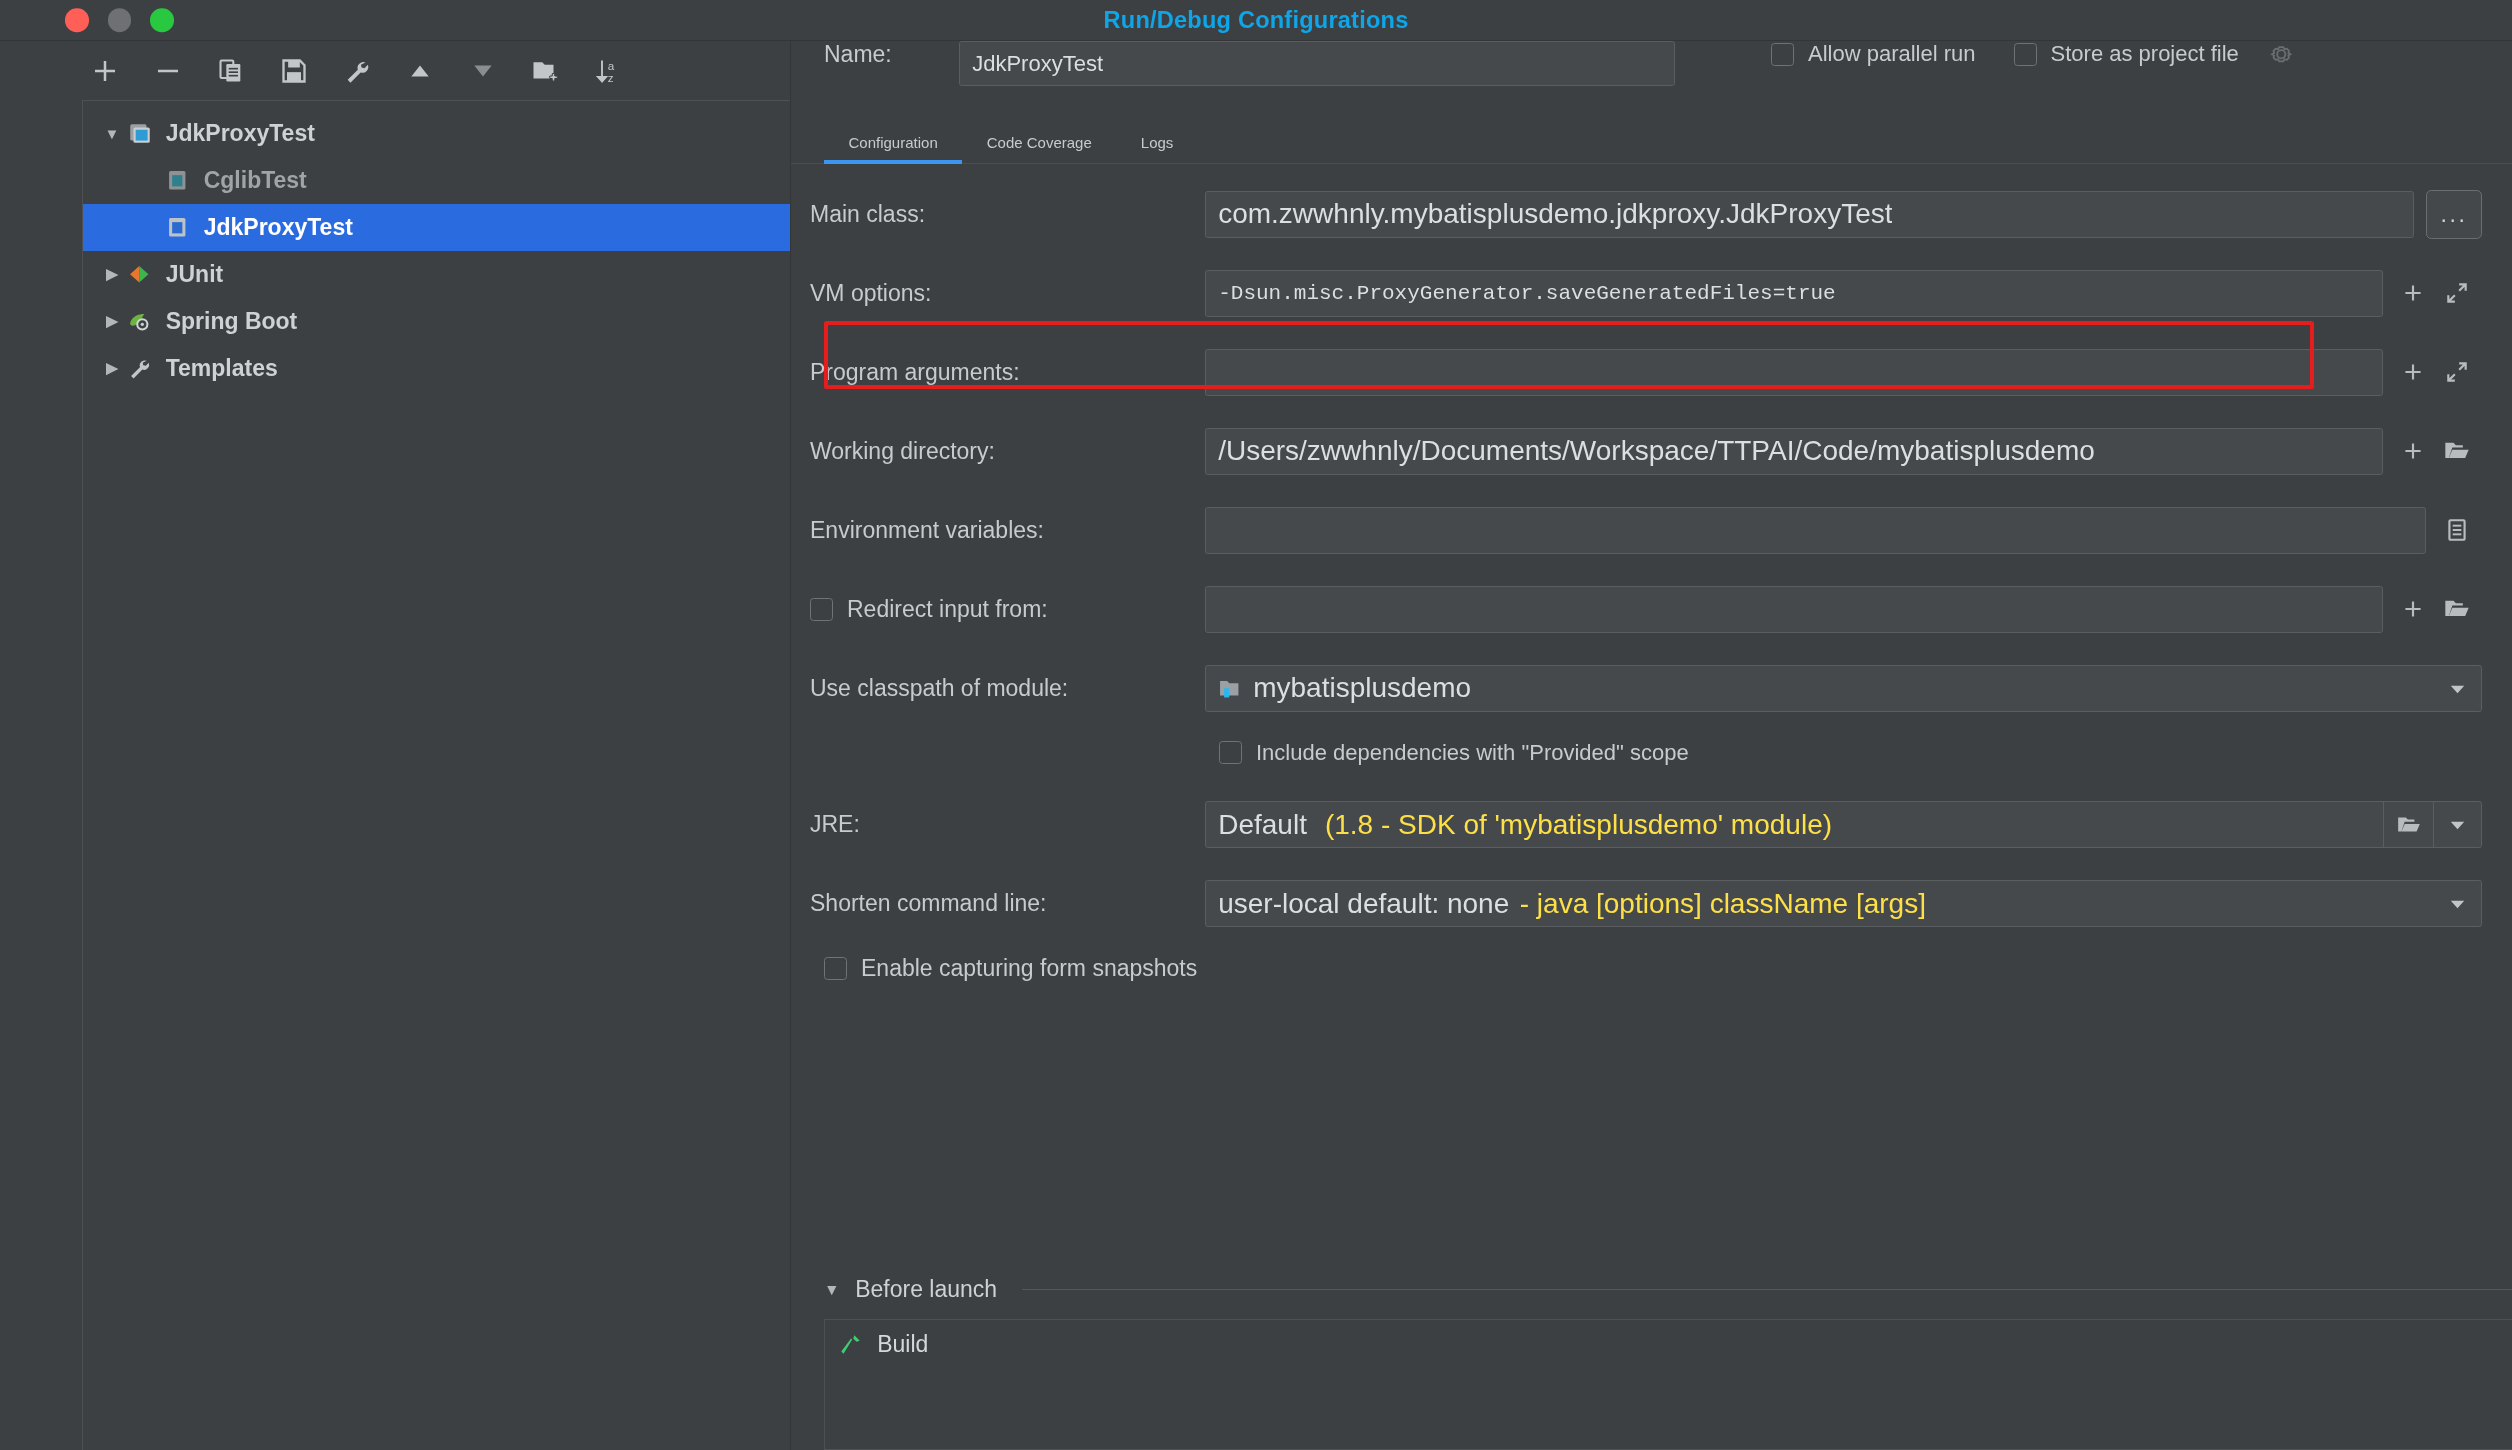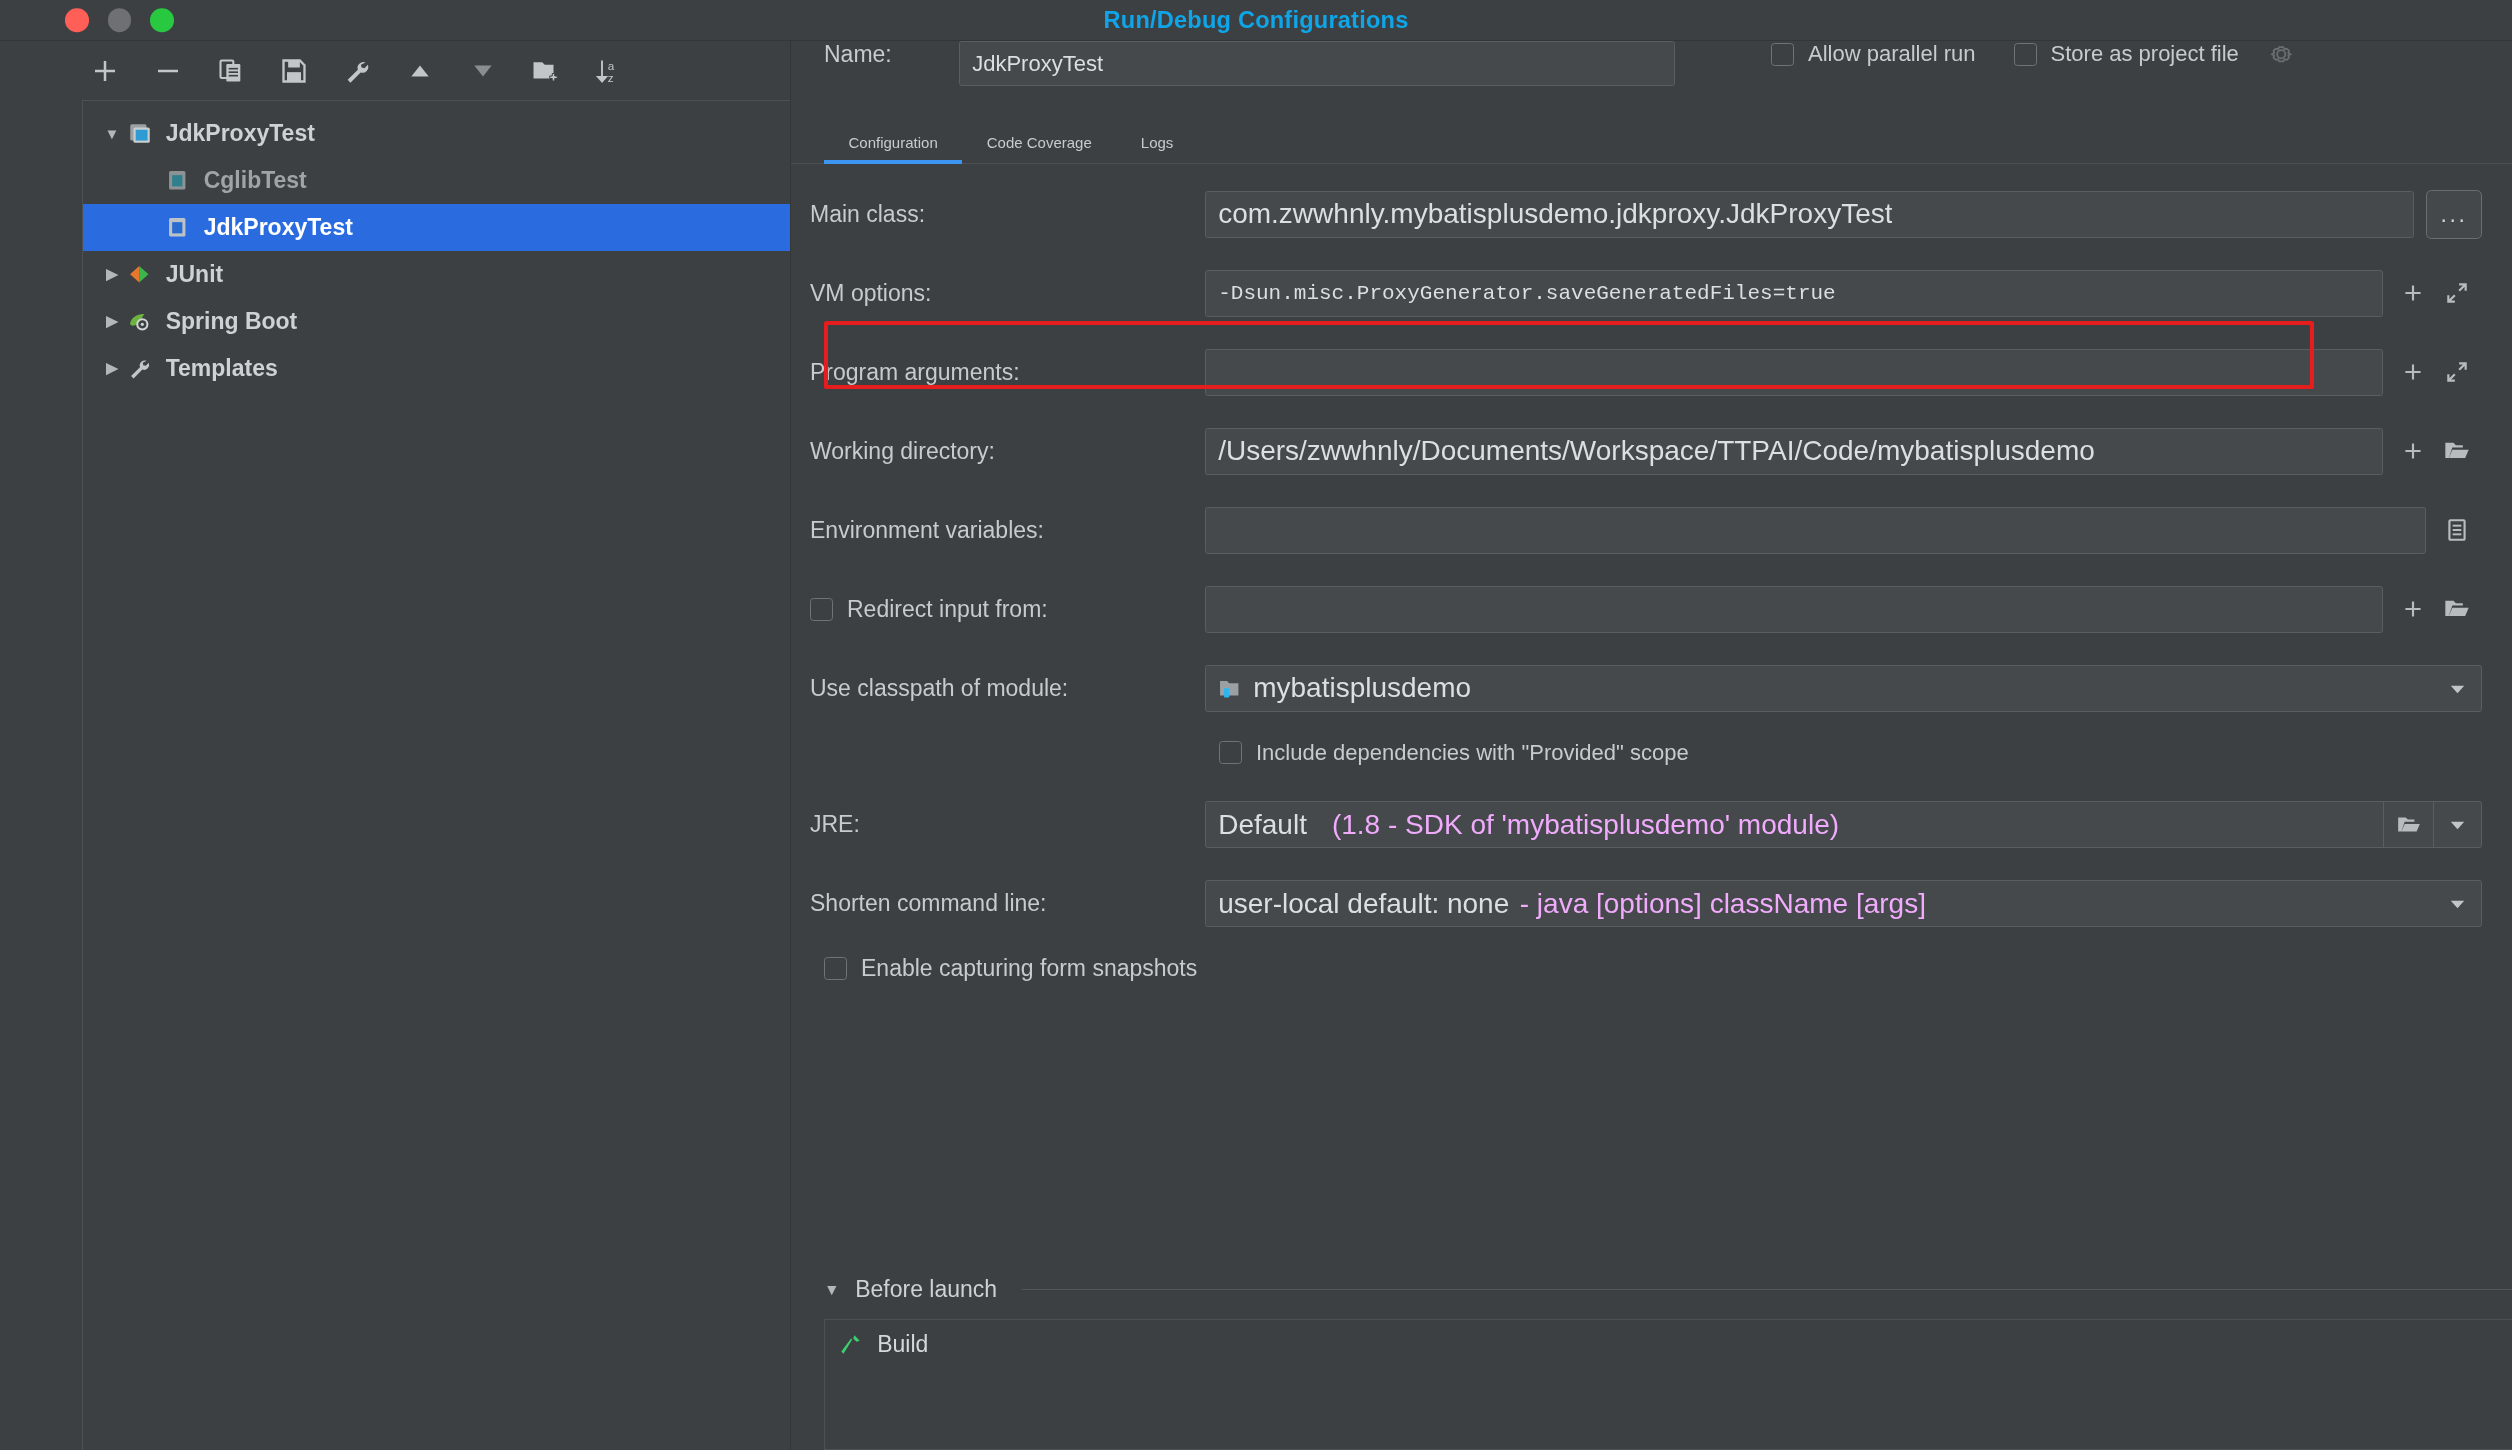--- a/index.html
+++ b/index.html
@@ -270,21 +270,21 @@
     padding: 0 12.2px;
     box-sizing: border-box;
     color: #dcdfe1;
     font-size: 28px;
     min-width: 0;
     overflow: hidden;
     white-space: nowrap;
   }
   .field.mono { font-family: "Liberation Mono", monospace; font-size: 21px; }
   .field-text { overflow:hidden; text-overflow:clip; white-space:nowrap; }
-  .dim-text { color: #f0abfc; }
+  .dim-text { color: #fde047; }
 
   .adorn {
     display: flex;
     align-items: center;
     height: 47px;
     background: #45494b;
     border: 0.9px solid #5a5e60;
     border-left: none;
     border-radius: 0 2.6px 2.6px 0;
     padding: 0 8.7px;
@@ -721,21 +721,21 @@
         </div>
 
         <div class="sub-row">
           <span class="cbx"></span>
           <span>Include dependencies with "Provided" scope</span>
         </div>
 
         <div class="row">
           <span class="row-label">JRE:</span>
           <div class="field" style="padding-right:0;">
-            <span style="display:flex;align-items:baseline;gap:25px;flex:1;min-width:0;">
+            <span style="display:flex;align-items:baseline;gap:18px;flex:1;min-width:0;">
               <span class="field-text">Default</span>
               <span class="field-text dim-text">(1.8 - SDK of 'mybatisplusdemo' module)</span>
             </span>
             <span class="browse-sep">
               <svg width="26" height="26" viewBox="0 0 24 24">
                   <path d="M2 5h7l2 2h6v2H8l-3 9H2z" fill="currentColor"></path>
                   <path d="M5 18l3-7h14l-3 7z" fill="currentColor"></path>
                 </svg>
             </span>
             <span class="combo-arrow boxed">

